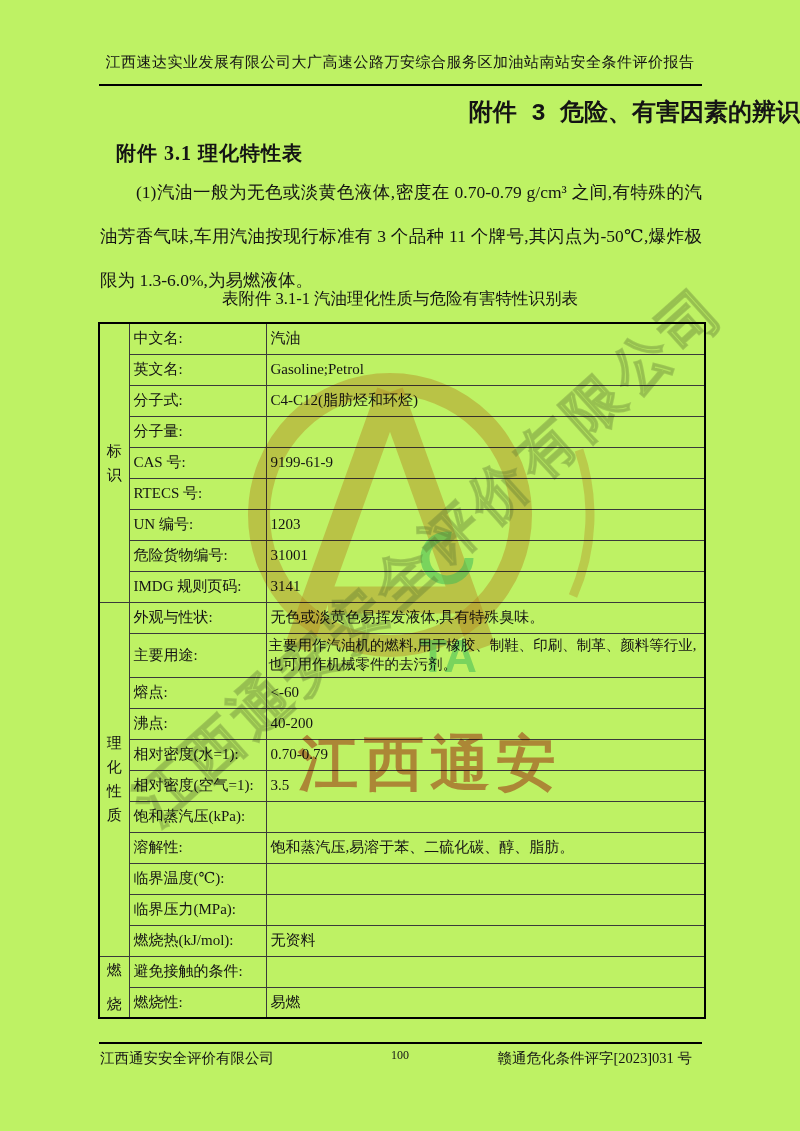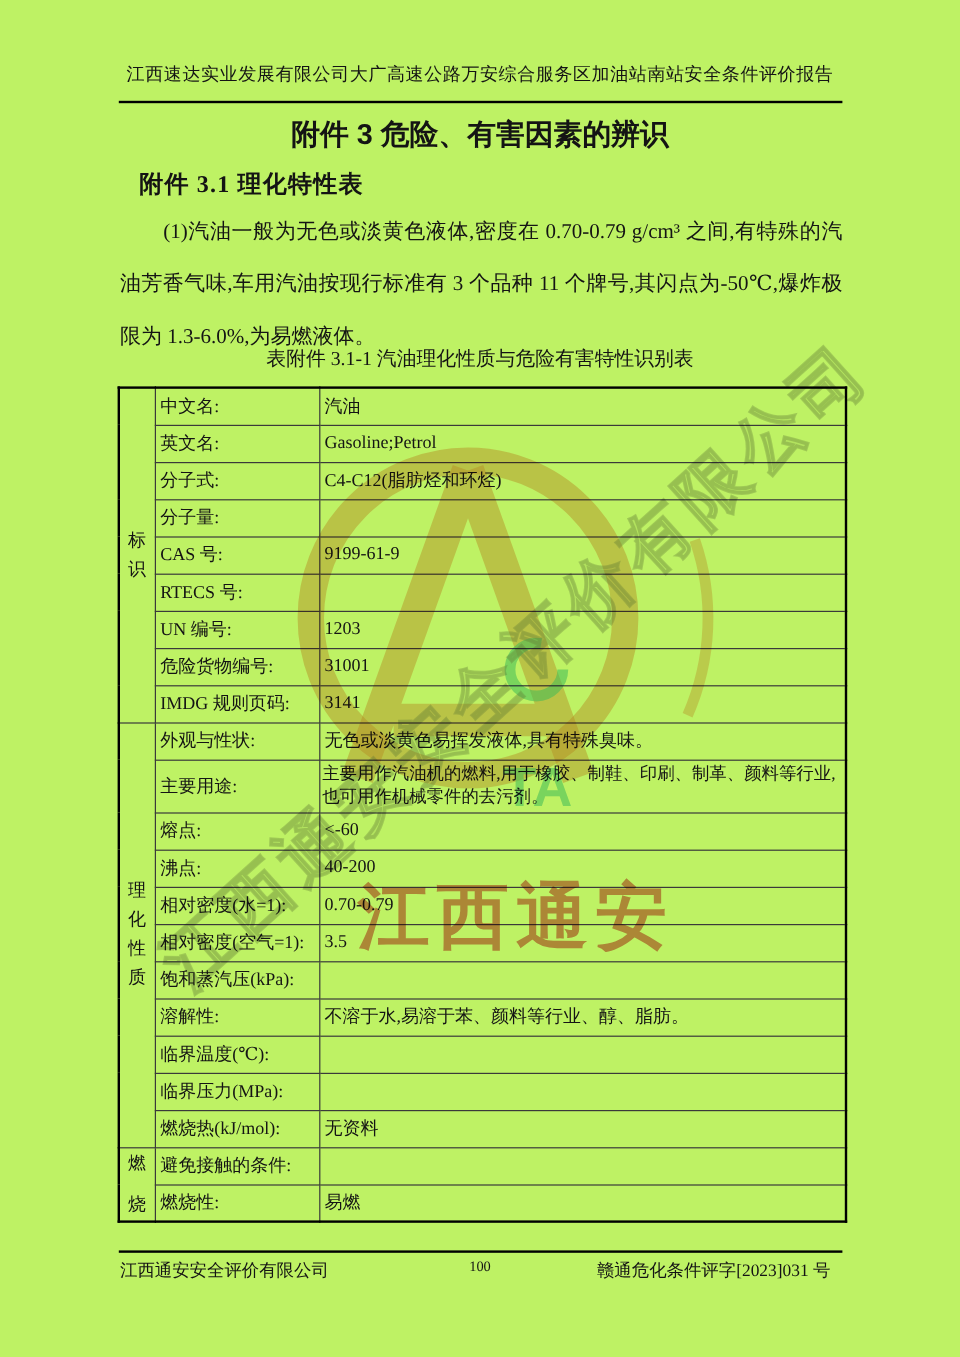--- a/index.html
+++ b/index.html
@@ -5,22 +5,22 @@
   html,body{margin:0;padding:0;background:#e8e8e8;}
   .page{
     position:relative;width:800px;height:1131px;margin:0 auto;background:#bef264;
     font-family:"Liberation Serif","DejaVu Serif",serif;color:#141414;overflow:hidden;
   }
   
   .hdr{position:absolute;top:53px;left:60px;right:60px;text-align:center;
        font-size:15px;letter-spacing:.5px;white-space:nowrap;}
   .hdr-rule{position:absolute;top:84px;left:99px;width:603px;height:2px;background:#000;}
   
-  .doc-title{position:absolute;top:96px;left:0;width:100%;text-align:center;
-       font-family:Liberation Sans, sans-serif;font-weight:bold;font-size:24px;}
+  .doc-title{position:absolute;top:96px;left:0;width:100%;text-align:right;
+       font-family:Liberation Mono, monospace;font-weight:bold;font-size:24px;}
   .sec-title{position:absolute;top:140px;left:100px;font-weight:bold;font-size:20px;letter-spacing:1px;padding-left:16px;}
   .para{position:absolute;top:170px;left:100px;width:602px;font-size:17.5px;line-height:44px;
        text-indent:36px;text-align:justify;}
   .caption{position:absolute;top:288px;left:0;width:100%;text-align:center;font-size:16.5px;}
   
   table.props{position:absolute;top:322px;left:98px;width:606px;border-collapse:collapse;
        table-layout:fixed;border:2px solid #000;}
   table.props td{border:1px solid #3a3a3a;padding:0 4px;text-align:left;vertical-align:middle;
        font-size:15px;overflow:hidden;}
   table.props tr{height:31px;}
@@ -139,21 +139,21 @@
         <tr>
           <td class="label-cell">相对密度(空气=1):</td>
           <td class="value-cell">3.5</td>
         </tr>
         <tr>
           <td class="label-cell">饱和蒸汽压(kPa):</td>
           <td class="value-cell"></td>
         </tr>
         <tr>
           <td class="label-cell">溶解性:</td>
-          <td class="value-cell">不溶于水,易溶于苯、颜料等行业、醇、脂肪。</td>
+          <td class="value-cell">饱和蒸汽压,易溶于苯、二硫化碳、醇、脂肪。</td>
         </tr>
         <tr>
           <td class="label-cell">临界温度(℃):</td>
           <td class="value-cell"></td>
         </tr>
         <tr>
           <td class="label-cell">临界压力(MPa):</td>
           <td class="value-cell"></td>
         </tr>
         <tr>

